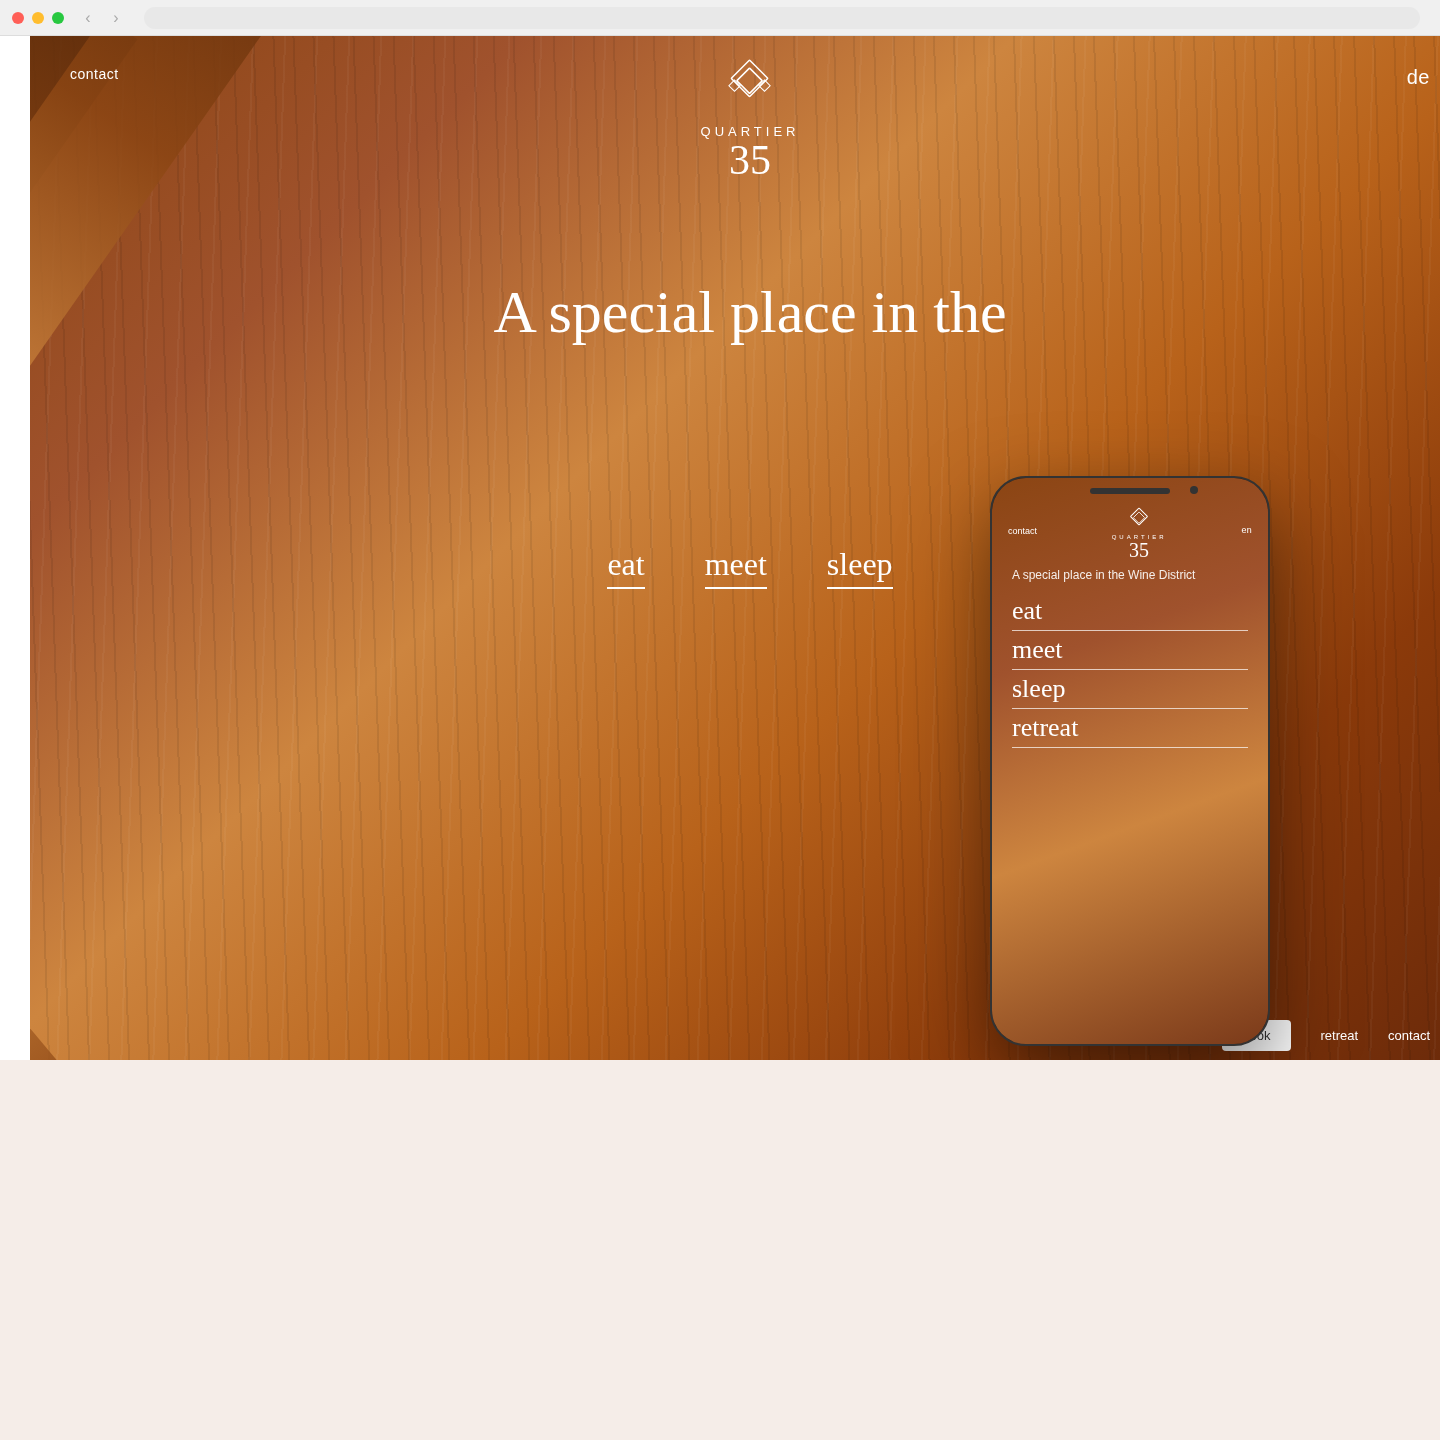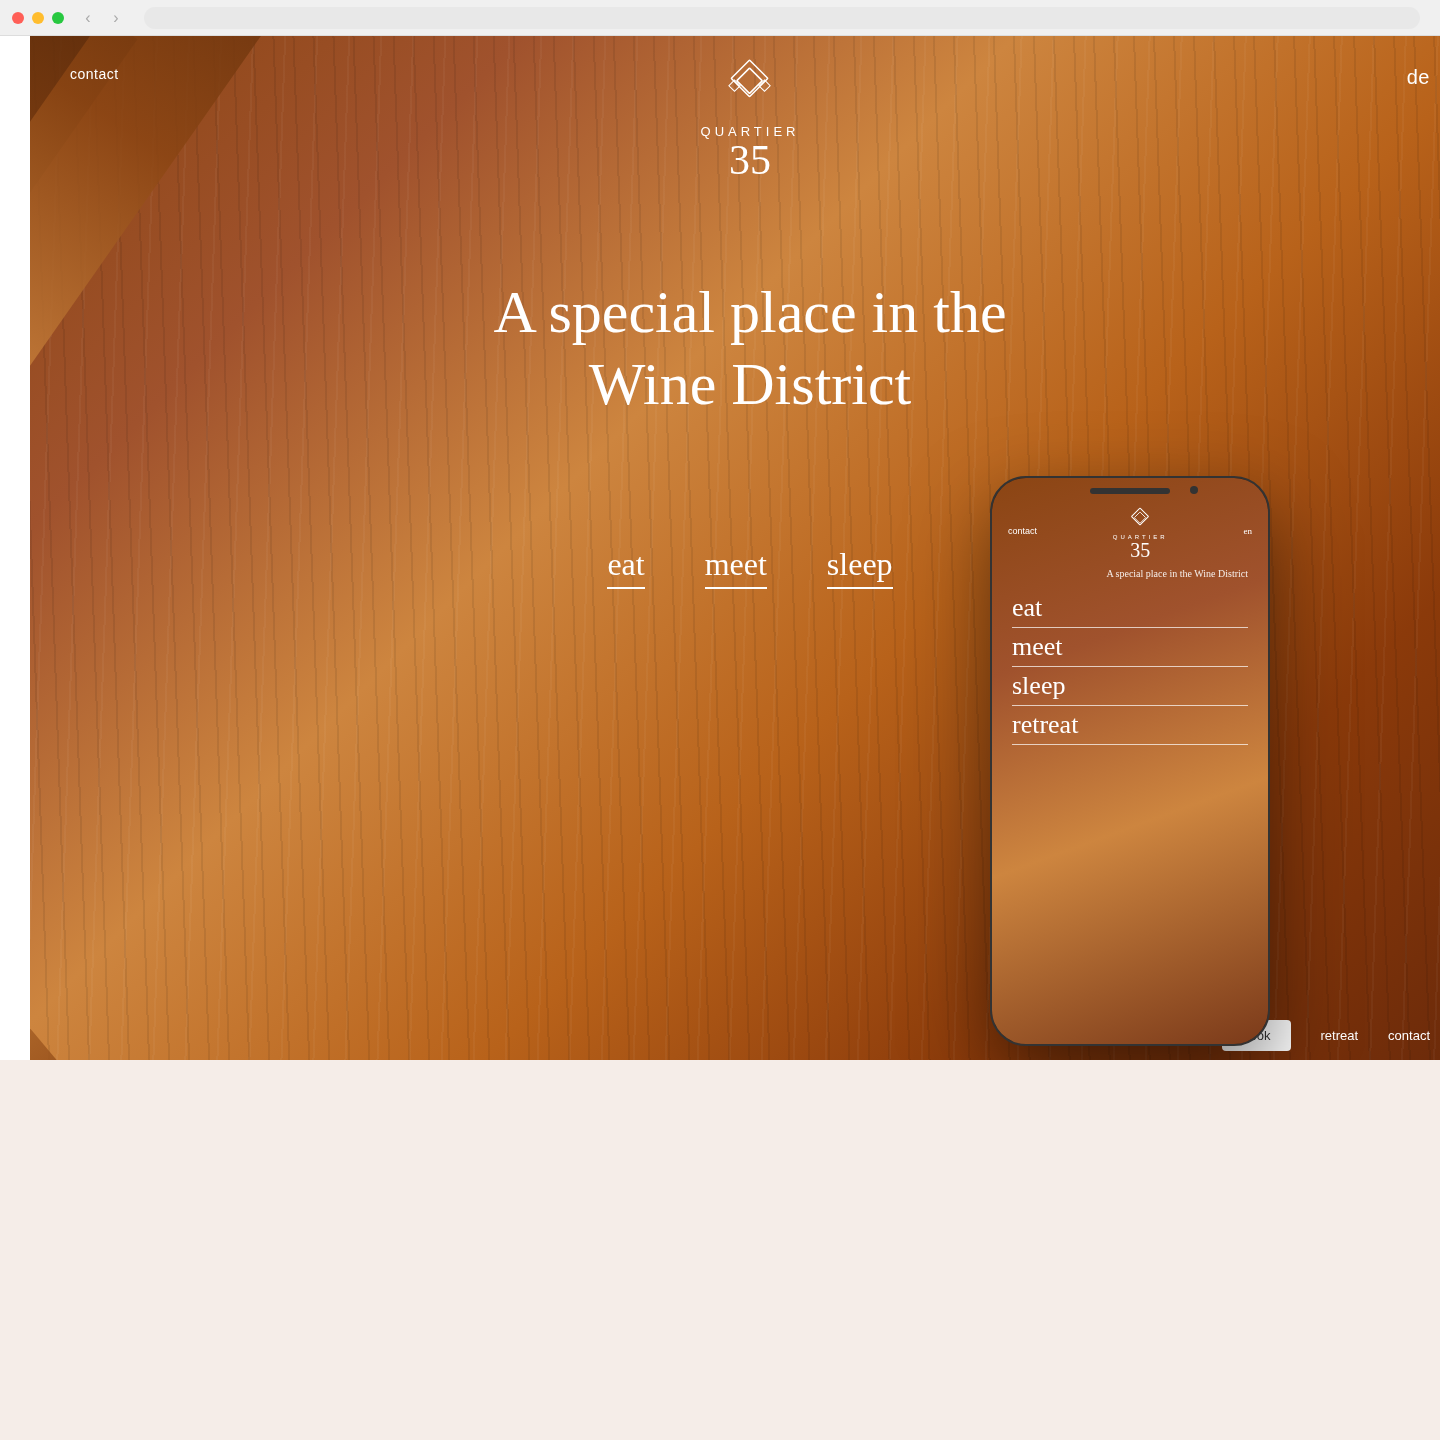--- a/index.html
+++ b/index.html
@@ -245,21 +245,21 @@
       z-index: 2;
     }
     .phone-nav-contact {
       color: white;
       font-size: 9px;
       font-family: 'Helvetica Neue', Arial, sans-serif;
     }
     .phone-nav-en {
       color: white;
       font-size: 9px;
-      font-family: Liberation Serif, serif;
+      font-family: Liberation Mono, monospace;
     }
 
     
     .phone-logo {
       display: flex;
       flex-direction: column;
       align-items: center;
       padding: 8px 0 4px;
     }
     .phone-logo-icon {
@@ -273,24 +273,24 @@
       font-family: 'Helvetica Neue', Arial, sans-serif;
     }
     .phone-logo-35 {
       color: white;
       font-size: 20px;
       font-family: Georgia, serif;
       line-height: 1;
     }
     .phone-subtitle {
       color: white;
-      font-size: 10px;
-      text-align: right;
+      font-size: 12px;
+      text-align: left;
       padding: 4px 20px;
-      font-family: Liberation Serif, serif;
+      font-family: Liberation Sans, sans-serif;
       opacity: 0.9;
     }
 
     
     .phone-menu {
       padding: 10px 20px;
       flex: 1;
     }
     .phone-menu-item {
       color: white;
@@ -402,21 +402,20 @@
 
       <rect x="15" y="24" width="8" height="8" transform="rotate(45 15 24)" stroke="white" stroke-width="1" fill="none"></rect>
       <rect x="45" y="24" width="8" height="8" transform="rotate(45 45 24)" stroke="white" stroke-width="1" fill="none"></rect>
     </svg>
     <span class="logo-text-quartier">QUARTIER</span>
     <span class="logo-text-35">35</span>
   </div>
 
   <h1 class="hero-heading">
     <span>A special place in the</span><br>
-    <span>Wine District</span>
   </h1>
 
   <div class="hero-links">
     <a class="hero-link">eat</a>
     <a class="hero-link">meet</a>
     <a class="hero-link">sleep</a>
   </div>
 
   <div class="phone-mockup">
     <div class="phone-notch"></div>

